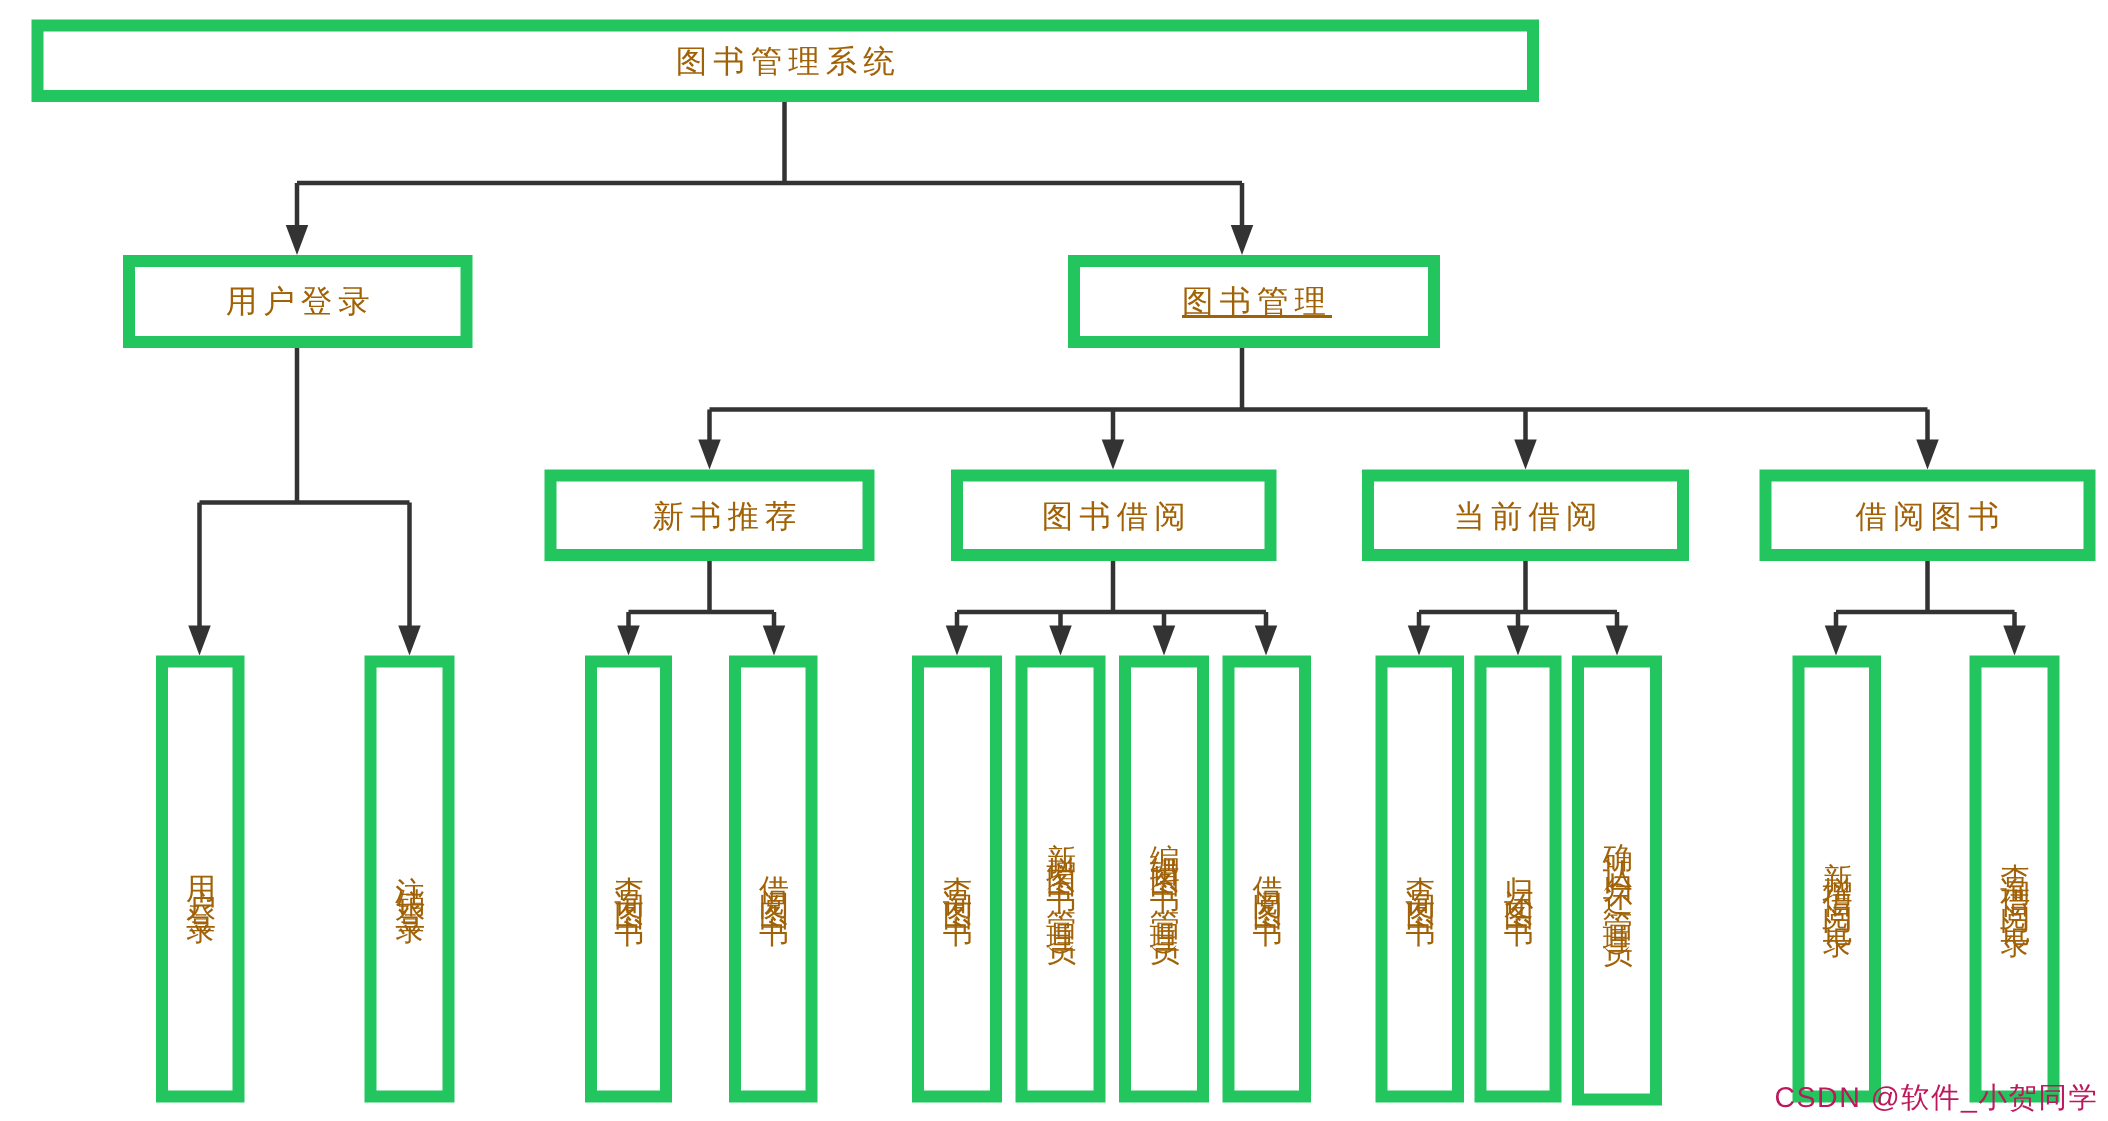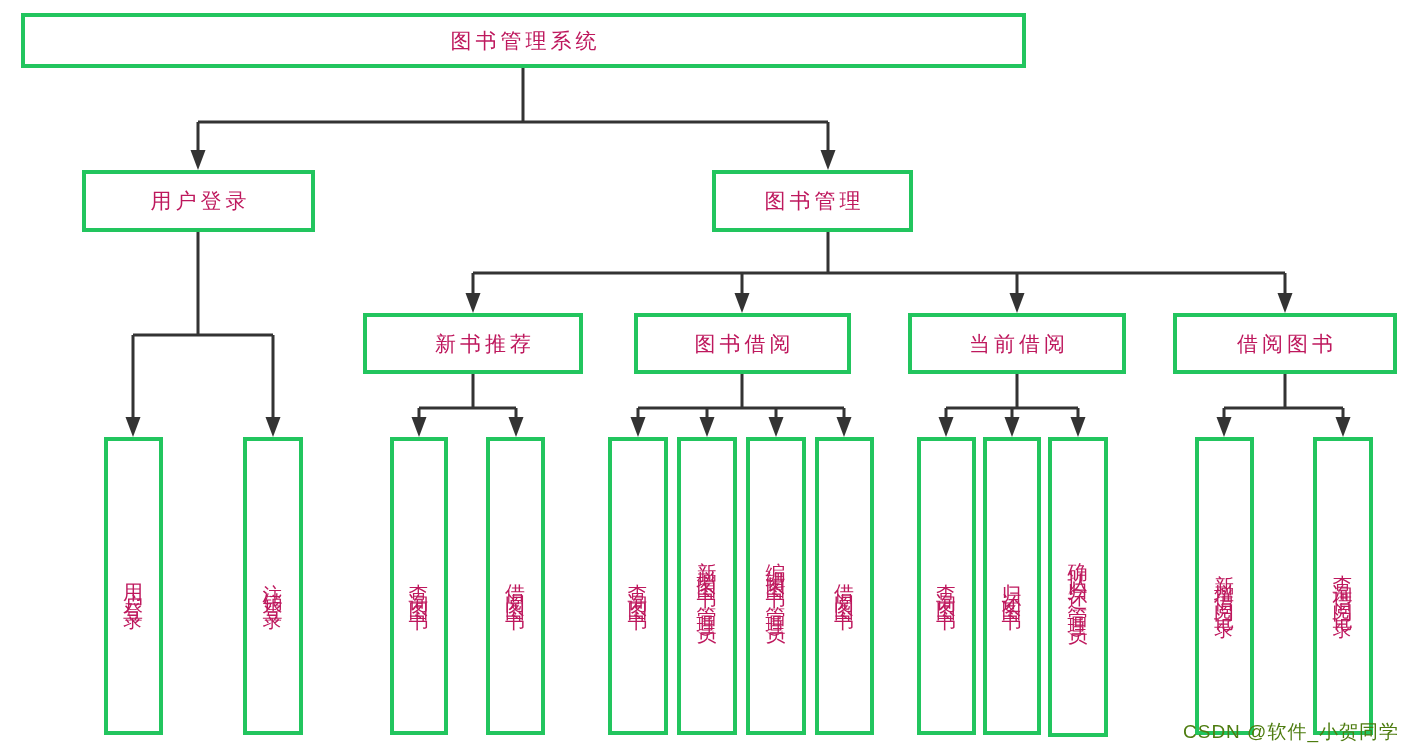--- a/index.html
+++ b/index.html
@@ -28,46 +28,46 @@
     stroke-width: 3;
     fill: none;
   }
   .connectors polygon {
     fill: #333333;
     stroke: none;
   }
   .node {
     position: absolute;
     box-sizing: border-box;
-    border: 4px solid #22c55e;
+    border: 8px solid #22c55e;
     background: #ffffff;
     display: flex;
     align-items: center;
     justify-content: center;
-    color: #be185d;
+    color: #a16207;
   }
   .h-node {
     font-size: 21px;
     letter-spacing: 4px;
     white-space: nowrap;
   }
   .h-node .lbl { margin-left: 4px; }
   .v-node .lbl {
     writing-mode: vertical-rl;
     text-orientation: mixed;
     font-size: 20px;
     letter-spacing: 9px;
     line-height: 1;
   }
   .watermark {
     position: absolute;
     left: 1183px;
     top: 719px;
     font-size: 19px;
-    color: #4d7c0f;
+    color: #be185d;
     white-space: nowrap;
     letter-spacing: 1px;
   }
 </style>
 </head>
 <body>
 
 <div class="canvas">
 
   <svg class="connectors" viewBox="0 0 1405 747" xmlns="http://www.w3.org/2000/svg">
@@ -113,21 +113,21 @@
     </g>
   </svg>
 
   <div class="node h-node" style="left:21px; top:13px; width:1005px; height:55px;">
     <span class="lbl">图书管理系统</span>
   </div>
 
   <div class="node h-node" style="left:82px; top:170px; width:233px; height:62px;">
     <span class="lbl">用户登录</span>
   </div>
-  <div class="node h-node" style="left:712px; top:170px; width:201px; height:62px;">
+  <div class="node h-node" style="left:712px; top:170px; width:248px; height:62px;text-decoration:underline;">
     <span class="lbl">图书管理</span>
   </div>
 
   <div class="node h-node" style="left:363px; top:313px; width:220px; height:61px;padding-left:20px;">
     <span class="lbl">新书推荐</span>
   </div>
   <div class="node h-node" style="left:634px; top:313px; width:217px; height:61px;">
     <span class="lbl">图书借阅</span>
   </div>
   <div class="node h-node" style="left:908px; top:313px; width:218px; height:61px;">

